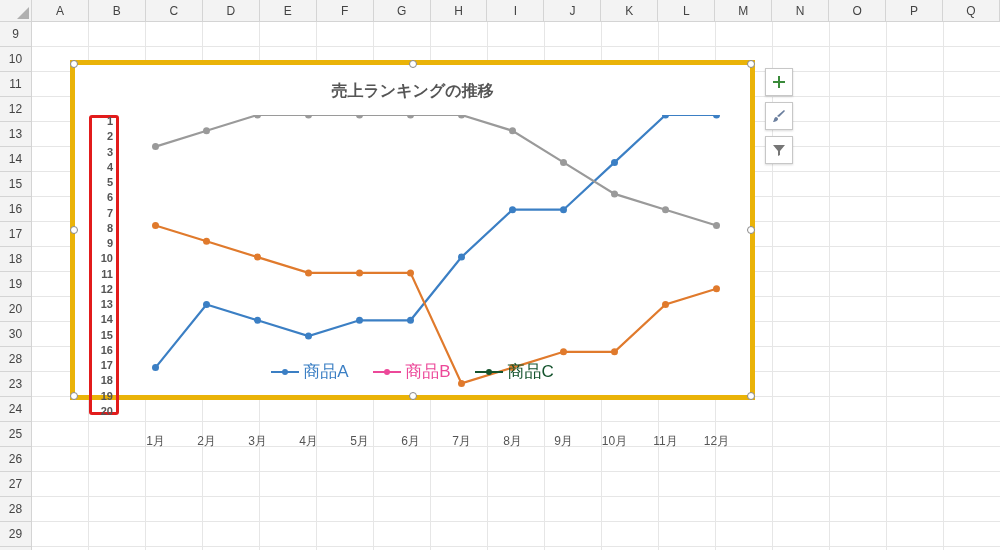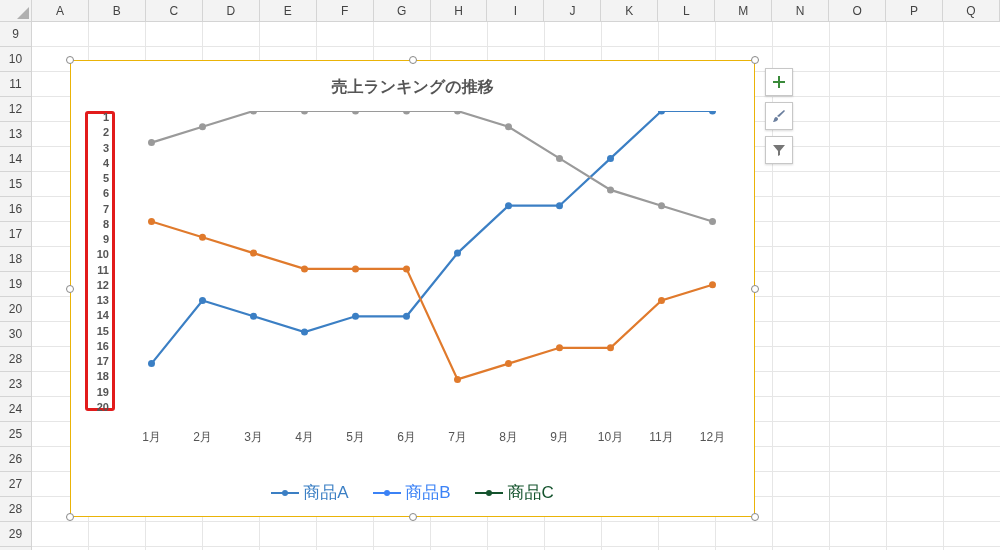--- a/index.html
+++ b/index.html
@@ -70,23 +70,23 @@
       repeating-linear-gradient(to right, transparent 0, transparent 56px, #e6e6e6 56px, #e6e6e6 57px),
       repeating-linear-gradient(to bottom, transparent 0, transparent 24px, #e6e6e6 24px, #e6e6e6 25px);
   }
 
   
   .chart-container {
     position: absolute;
     left: 70px;
     top: 60px;
     width: 685px;
-    height: 457px;
+    height: 340px;
     background: #fff;
-    border: 1px solid #eab308;
+    border: 5px solid #eab308;
   }
   .sel-handle {
     position: absolute;
     width: 8px; height: 8px;
     border: 1px solid #888;
     background: #fff;
     border-radius: 50%;
   }
   .sh-tl { left: -5px; top: -5px; }
   .sh-tr { right: -5px; top: -5px; }
@@ -343,21 +343,21 @@
       <div class="xtick" style="left: 484.5px;">10月</div>
       <div class="xtick" style="left: 535.5px;">11月</div>
       <div class="xtick" style="left: 586.5px;">12月</div>
     </div>
 
   <div class="legend">
     <span class="legend-item" style="color:#3b7fc4">
       <span class="legend-mark"></span>
       <span>商品A</span>
     </span>
-    <span class="legend-item" style="color:#3b82f6">
+    <span class="legend-item" style="color:#ec4899">
       <span class="legend-mark"></span>
       <span>商品B</span>
     </span>
     <span class="legend-item" style="color:#14532d">
       <span class="legend-mark"></span>
       <span>商品C</span>
     </span>
   </div>
 </div>
 

